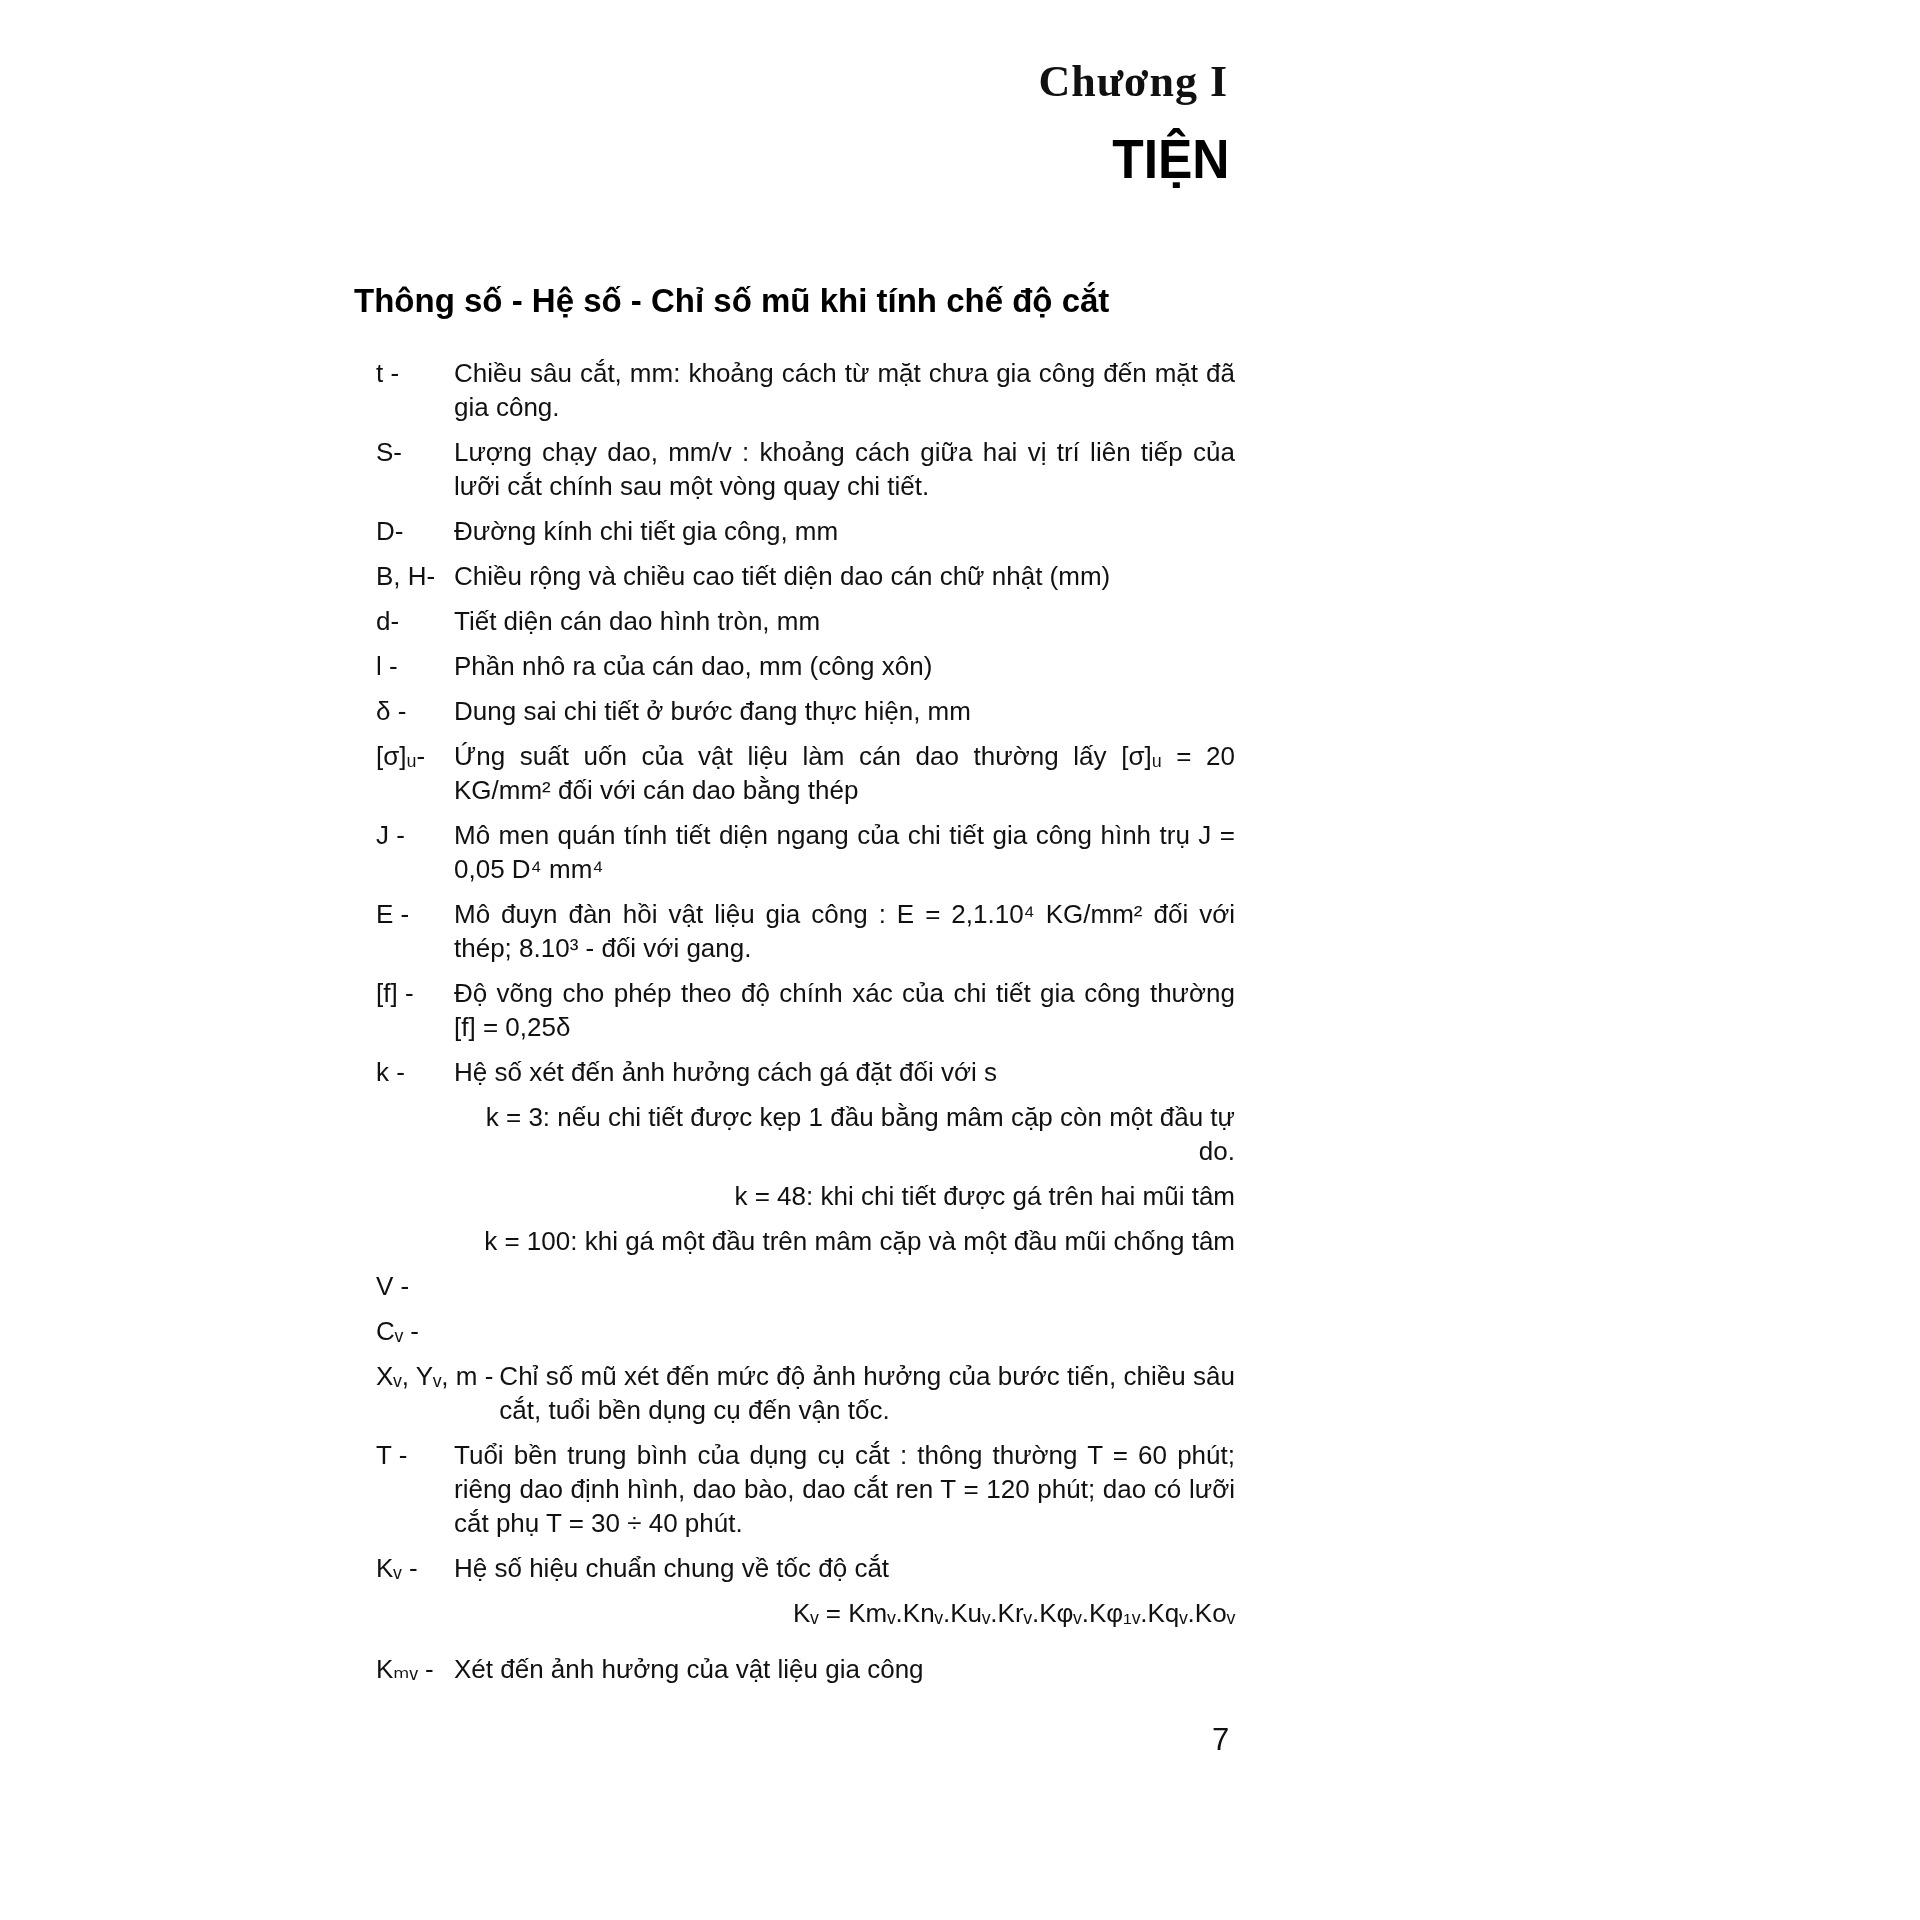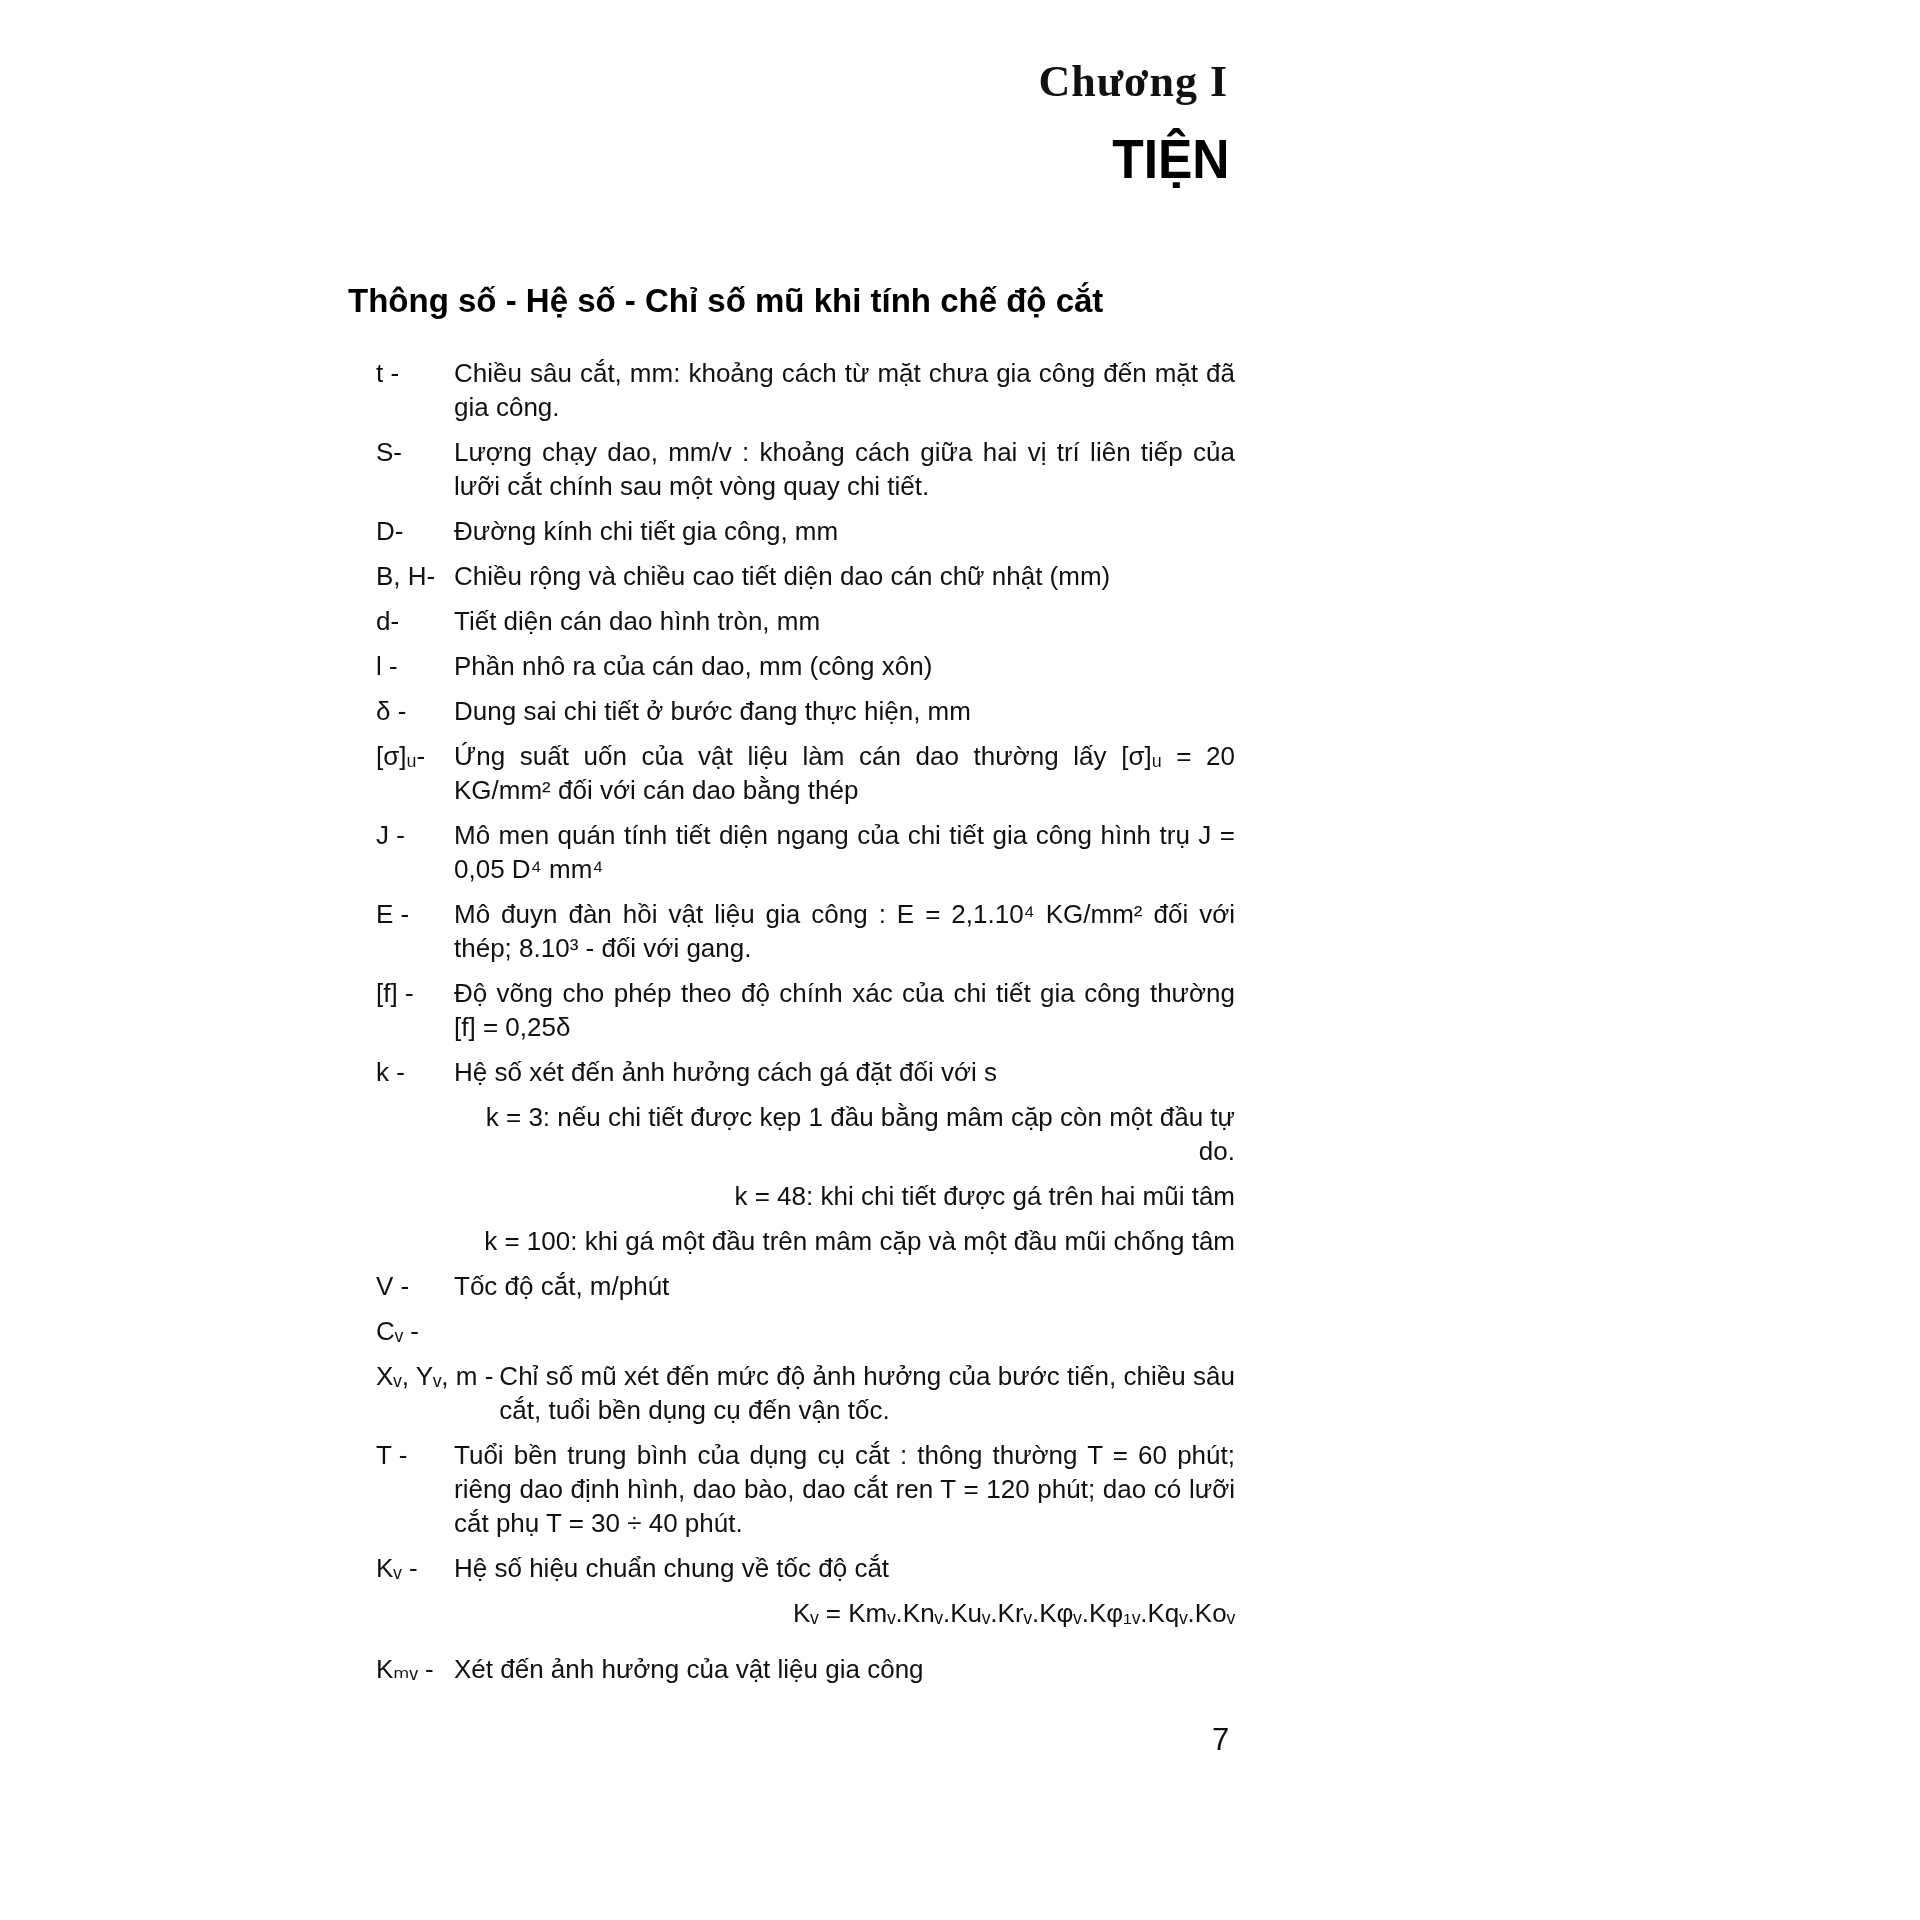--- a/index.html
+++ b/index.html
@@ -35,21 +35,21 @@
   }
   .content {
     position: absolute;
     left: 340px;
     top: 282px;
     width: 895px;
   }
   .section-heading {
     font-size: 33px;
     font-weight: bold;
-    margin: 0 0 36px 8px;
+    margin: 0 0 36px 14px;
     color: #000;
     letter-spacing: 0px;
   }
   .definitions { font-size: 26px; line-height: 34px; }
   .def-row {
     display: flex;
     align-items: flex-start;
     margin-bottom: 11px;
   }
   .def-row.gap-top { margin-top: 22px; }
@@ -143,21 +143,20 @@
         <div class="def-row indent">
           <div class="def-term"></div>
           <div class="def-text">k = 48: khi chi tiết được gá trên hai mũi tâm</div>
         </div>
         <div class="def-row indent">
           <div class="def-term"></div>
           <div class="def-text">k = 100: khi gá một đầu trên mâm cặp và một đầu mũi chống tâm</div>
         </div>
         <div class="def-row">
           <div class="def-term">V -</div>
-          <div class="def-text">Tốc độ cắt, m/phút</div>
         </div>
         <div class="def-row">
           <div class="def-term">Cᵥ -</div>
         </div>
         <div class="def-row">
           <div class="def-term">Xᵥ, Yᵥ, m -</div>
           <div class="def-text">Chỉ số mũ xét đến mức độ ảnh hưởng của bước tiến, chiều sâu cắt, tuổi bền dụng cụ đến vận tốc.</div>
         </div>
         <div class="def-row">
           <div class="def-term">T -</div>

